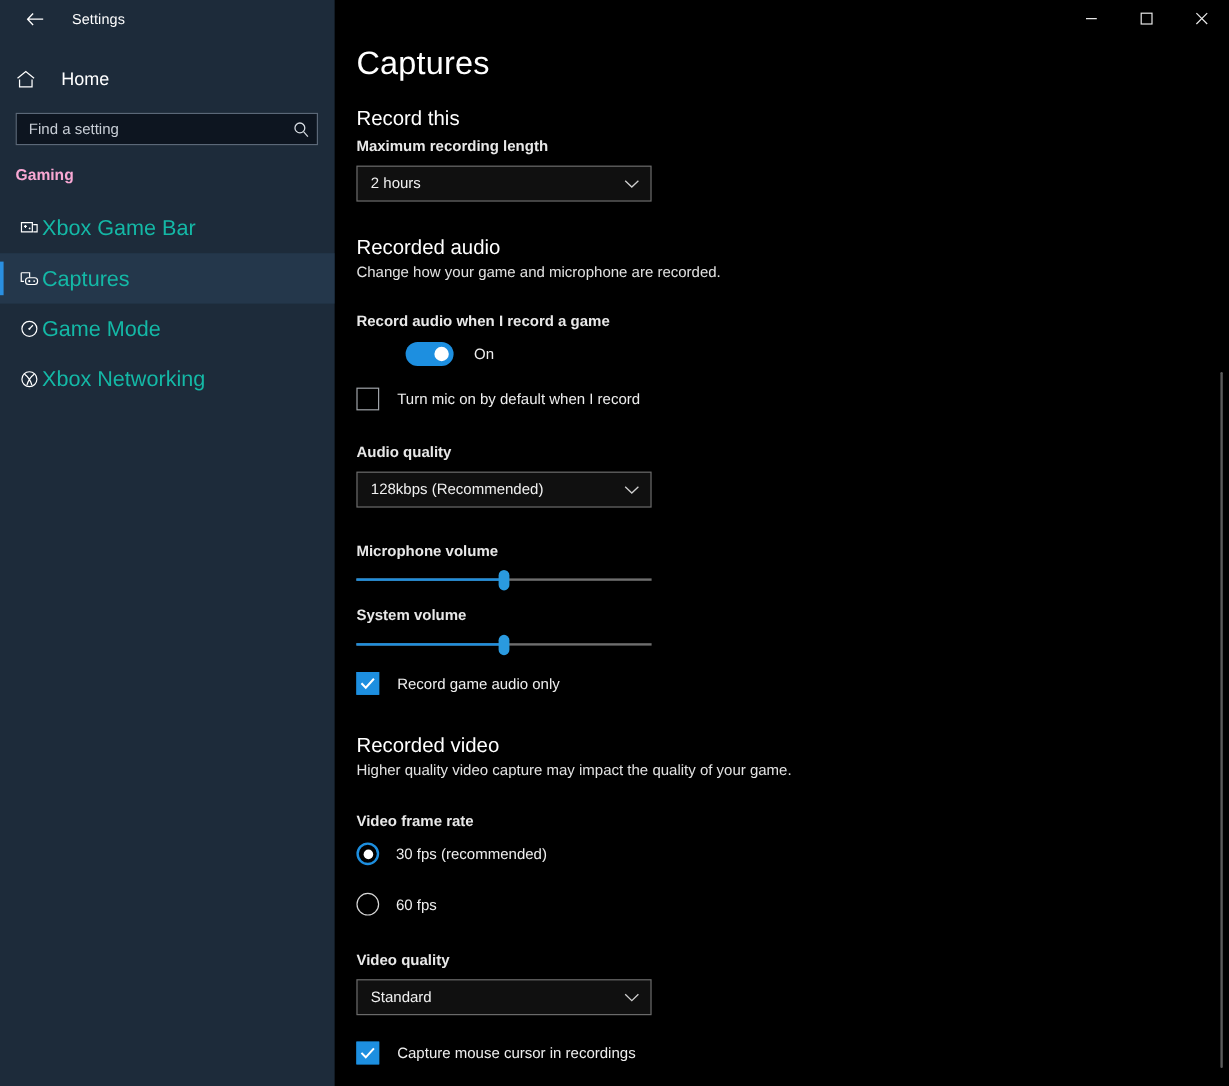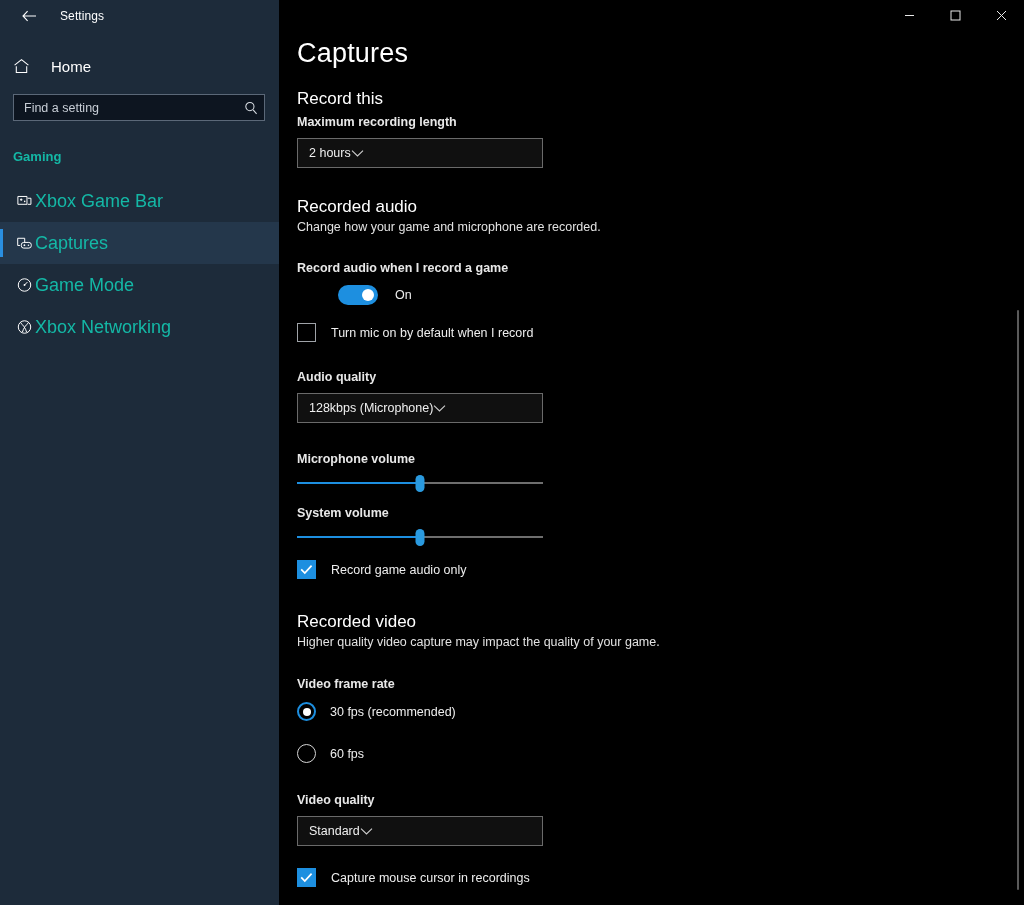--- a/index.html
+++ b/index.html
@@ -92,23 +92,23 @@
     color: #d6dbe1;
     font-size: 12.5px;
     font-family: "Liberation Sans", sans-serif;
   }
   .search-input::placeholder { color: #c8ced6; opacity: 1; }
   .search-icon { color: #d8dde3; display: flex; align-items: center; }
 
   .section-label {
     font-size: 13px;
     font-weight: bold;
-    color: #14b8a6;
+    color: #f9a8d4;
     padding-left: 13px;
-    margin-top: 28px;
+    margin-top: 17px;
   }
 
   .nav { margin-top: 16px; }
 
   .nav-item {
     position: relative;
     display: flex;
     align-items: center;
     height: 42px;
     padding-left: 13px;
@@ -189,21 +189,21 @@
     font-weight: bold;
   }
 
   .combo {
     width: 246px;
     height: 30px;
     background: #101010;
     border: 1px solid #6a6a6a;
     display: flex;
     align-items: center;
-    justify-content: flex-start;
+    justify-content: space-between;
     padding: 0 9px 0 11px;
     cursor: default;
   }
   .combo-value { font-size: 12.5px; color: #f0f0f0; }
   .combo-chev { color: #cfcfcf; display: flex; }
 
   
   .toggle-row { display: flex; align-items: center; }
   .toggle {
     width: 40px;
@@ -450,21 +450,21 @@
 
         <div class="check-row" style="margin-top:18px;">
           <div class="checkbox">
             
           </div>
           <div class="check-label">Turn mic on by default when I record</div>
         </div>
 
         <div class="field-label" style="margin-top:28px;">Audio quality</div>
         <div class="combo" style="margin-top:9px;">
-          <span class="combo-value">128kbps (Microphone)</span>
+          <span class="combo-value">128kbps (Recommended)</span>
           <span class="combo-chev">
             <svg width="13" height="9" viewBox="0 0 13 9" fill="none" stroke="currentColor" stroke-width="1.1">
                 <path d="M1 1.6l5.5 5.3L12 1.6"></path>
               </svg>
           </span>
         </div>
 
         <div class="field-label" style="margin-top:29px;">Microphone volume</div>
         <div class="slider" style="margin-top:8px;">
           <div class="track"></div>

